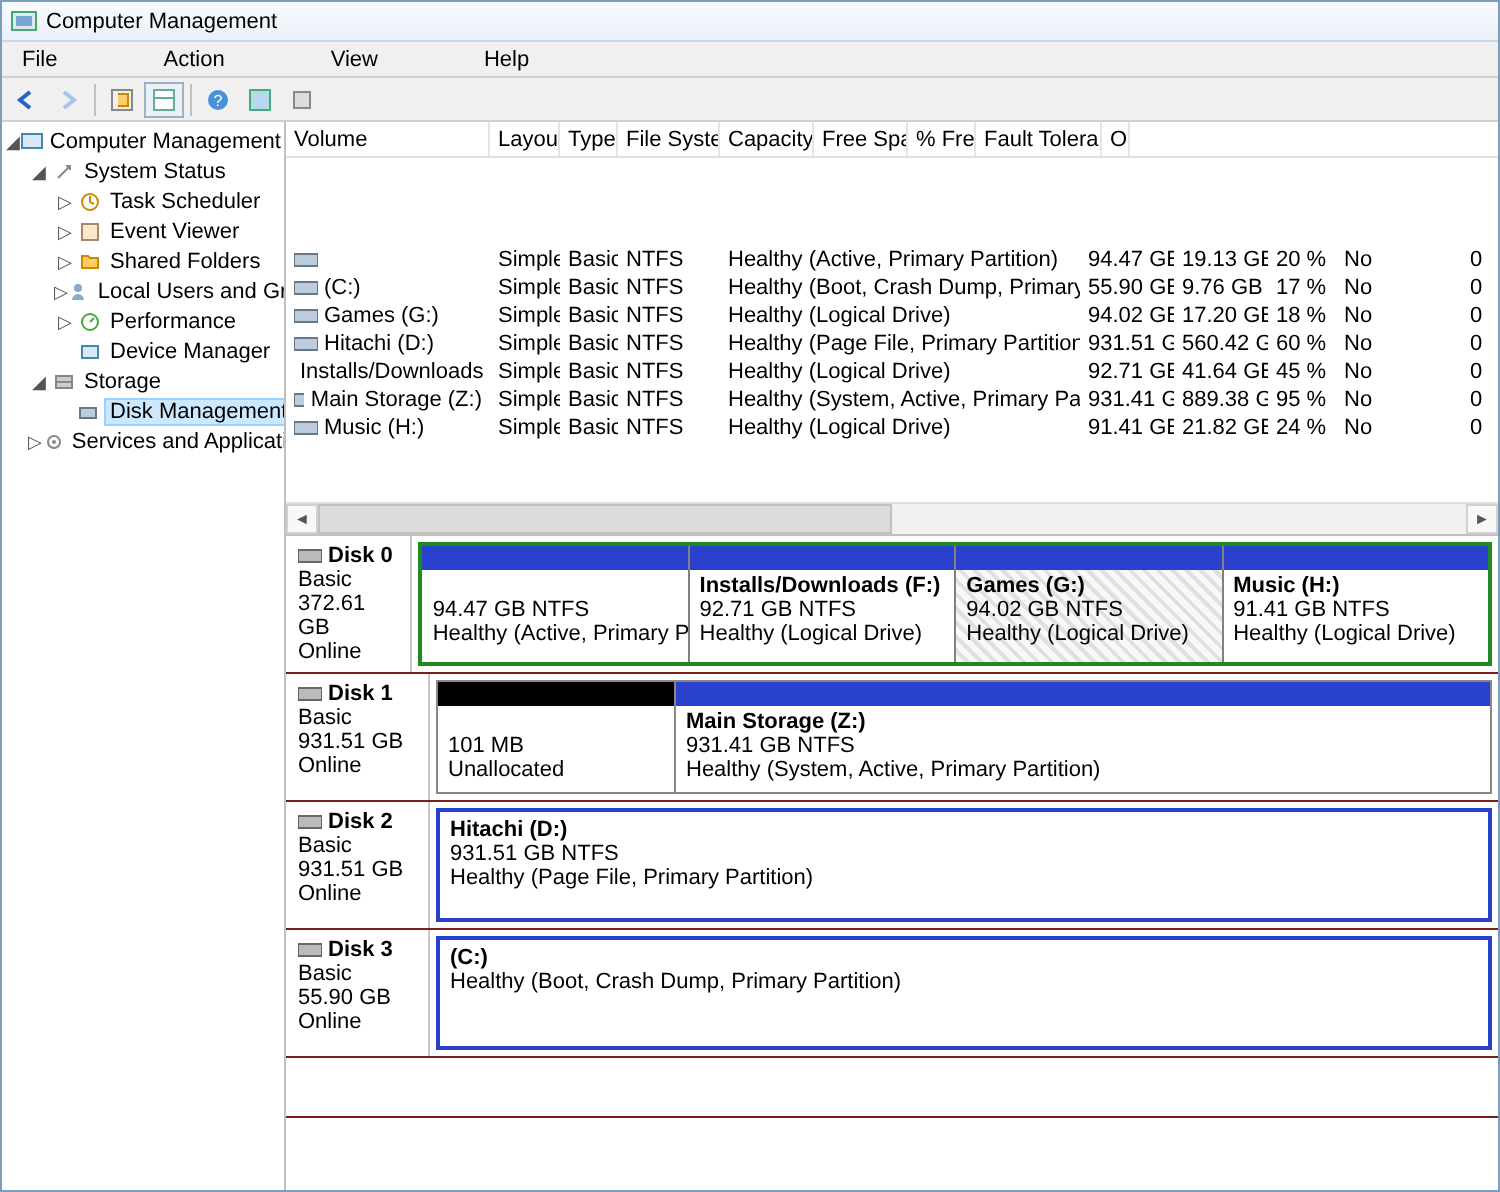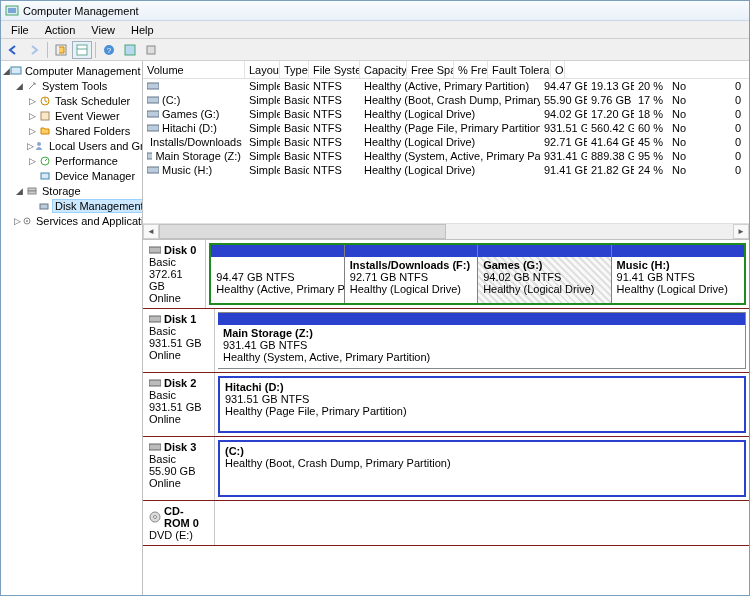--- a/index.html
+++ b/index.html
@@ -1,38 +1,38 @@
 <!DOCTYPE html>
 <html><head>
 <meta charset="utf-8">
 <style>
 * { box-sizing: border-box; font-family: "Segoe UI", Tahoma, sans-serif; }
 body { margin: 0; background: #fff; font-size: 11px; color: #000; }
 .window { width: 750px; height: 596px; border: 1px solid #7b9ebd; background: #f0f0f0; display: flex; flex-direction: column; overflow: hidden; }
 .titlebar { height: 20px; background: linear-gradient(#f8fbfe, #e8f0f8); display: flex; align-items: center; padding: 0 4px; border-bottom: 1px solid #c8d8e8; }
 .titlebar .icon { width: 14px; height: 14px; margin-right: 4px; }
-.menubar { height: 18px; background: #f0f0f0; display: flex; align-items: center; padding: 0 2px; border-bottom: 1px solid #d0d0d0; }
+.menubar { height: 18px; background: #f0f0f0; display: flex; align-items: center; padding: 0 2px; border-bottom: 1px solid #d0d0d0; gap: 37px; }
 .menubar span { padding: 2px 8px; cursor: default; }
 .toolbar { height: 22px; background: #f0f0f0; display: flex; align-items: center; padding: 0 2px; border-bottom: 1px solid #d0d0d0; gap:1px;}
 .toolbar .tbtn { width: 20px; height: 18px; border: 1px solid transparent; display:flex;align-items:center;justify-content:center;}
 .toolbar .tbtn.active { border: 1px solid #a0b0c0; background: #e8f0f8; }
 .toolbar .sep { width:1px; height:16px; background:#c0c0c0; margin:0 2px;}
 .content { flex: 1; display: flex; overflow: hidden; background:#fff;}
 .tree { width: 142px; border-right: 1px solid #c0c0c0; overflow: hidden; padding: 2px 0; background:#fff;}
 .tree-item { display: flex; align-items: center; height: 15px; padding-left: 2px; white-space: nowrap; cursor: default;}
 .tree-item .exp { width: 11px; text-align: center; color:#555; font-size:9px;}
 .tree-item .ticon { width: 14px; height: 13px; margin-right: 2px; display:flex;align-items:center;justify-content:center;}
 .tree-item.selected .label { background: #cce8ff; border: 1px solid #99d1ff; padding:0 2px;}
 .tree-item .label { padding:0 1px;}
 .main { flex: 1; display: flex; flex-direction: column; overflow:hidden;}
-.listview { height: 179px; display:flex; flex-direction:column; border-bottom:1px solid #c0c0c0;}
+.listview { height: 207px; display:flex; flex-direction:column; border-bottom:1px solid #c0c0c0;}
 .listhead { display: flex; background: #fff; border-bottom: 1px solid #e0e0e0; height:18px;}
 .listhead .col, .listrow .cell { padding: 1px 4px; overflow: hidden; white-space: nowrap;}
 .listhead .col { border-right: 1px solid #e4e4e4; cursor: default; display:flex; align-items:center;}
-.listbody { flex:1; overflow:hidden;}
+.listbody { flex:1; overflow:hidden;margin-top:44px;}
 .listrow { display: flex; height:14px; align-items: center;}
 .listrow .cell:first-child { display:flex; align-items:center; gap:3px;}
 .col-volume{width:102px;} .col-layout{width:35px;} .col-type{width:29px;} .col-fs{width:51px;} .col-status{width:180px;} .col-cap{width:47px;text-align:left;} .col-free{width:47px;} .col-pct{width:34px;} .col-ft{width:63px;} .col-ov{width:14px;}
 .hscroll { height:16px; display:flex; background:#f0f0f0; border-top:1px solid #e0e0e0;}
 .hscroll .arrow { width:16px; border:1px solid #d0d0d0; background:#f8f8f8; display:flex;align-items:center;justify-content:center;font-size:8px;color:#555;}
 .hscroll .track { flex:1; background:#f0f0f0; position:relative;}
 .hscroll .thumb { position:absolute; left:0; top:0; height:100%; width:50%; background:#dcdcdc; border:1px solid #c0c0c0;}
 .graphical { flex:1; overflow-y:auto; overflow-x:hidden; background:#fff; padding:0;}
 .diskrow { display:flex; border-bottom:1px solid #7f1d1d; min-height:64px;}
 .diskinfo { width:72px; padding:4px 6px; border-right:1px solid #c8c8c8; display:flex; flex-direction:column; gap:0;}
@@ -125,21 +125,21 @@
           </span>
           <span class="label">Computer Management (Local</span>
         </div>
       <div class="tree-item" style="padding-left:13px">
           <span class="exp">◢</span>
           <span class="ticon">
             <svg width="12" height="12">
               <path d="M3 9 L9 3 M7 3h2v2" stroke="#888" fill="none"></path>
             </svg>
           </span>
-          <span class="label">System Tools</span>
+          <span class="label">System Status</span>
         </div>
       <div class="tree-item" style="padding-left:26px">
           <span class="exp">▷</span>
           <span class="ticon">
             <svg width="12" height="12">
               <circle cx="6" cy="6" r="4" fill="none" stroke="#c80"></circle>
               <path d="M6 3v3l2 1" stroke="#c80" fill="none"></path>
             </svg>
           </span>
           <span class="label">Task Scheduler</span>
@@ -418,20 +418,26 @@
                   </svg>
                 </span>
                 <span>Disk 1</span>
               </div>
             <div>Basic</div>
             <div>931.51 GB</div>
             <div>Online</div>
           </div>
           <div class="diskpart">
               <div class="partitions nobord">
+            <div class="part" style="width:120px;border:1px solid #888">
+                  <div class="ptop blackbar"></div>
+                  <div>&nbsp;</div>
+                  <div>101 MB</div>
+                  <div>Unallocated</div>
+                </div>
             <div class="part" style="flex:1;border:1px solid #888;border-left:none">
                   <div class="ptop bluebar"></div>
                   <div class="pname">Main Storage  (Z:)</div>
                   <div>931.41 GB NTFS</div>
                   <div>Healthy (System, Active, Primary Partition)</div>
                 </div>
           </div>
             </div>
         </div>
 
@@ -478,30 +484,18 @@
               <div class="partitions" style="width:400px">
             <div class="part" style="flex:1">
                   <div class="pname">(C:)</div>
                   <div>Healthy (Boot, Crash Dump, Primary Partition)</div>
                 </div>
           </div>
             </div>
         </div>
 
         <div class="diskrow" style="min-height:30px">
-          <div class="diskinfo">
-            <div class="dtitle">
-                <span>
-                  <svg width="12" height="12">
-                    <circle cx="6" cy="6" r="5" fill="#ddd" stroke="#888"></circle>
-                    <circle cx="6" cy="6" r="1.5" fill="#fff" stroke="#888"></circle>
-                  </svg>
-                </span>
-                <span>CD-ROM 0</span>
-              </div>
-            <div>DVD (E:)</div>
-          </div>
           <div class="diskpart"></div>
         </div>
       </div>
     </div>
   </div>
 </div>
 
 </body></html>

